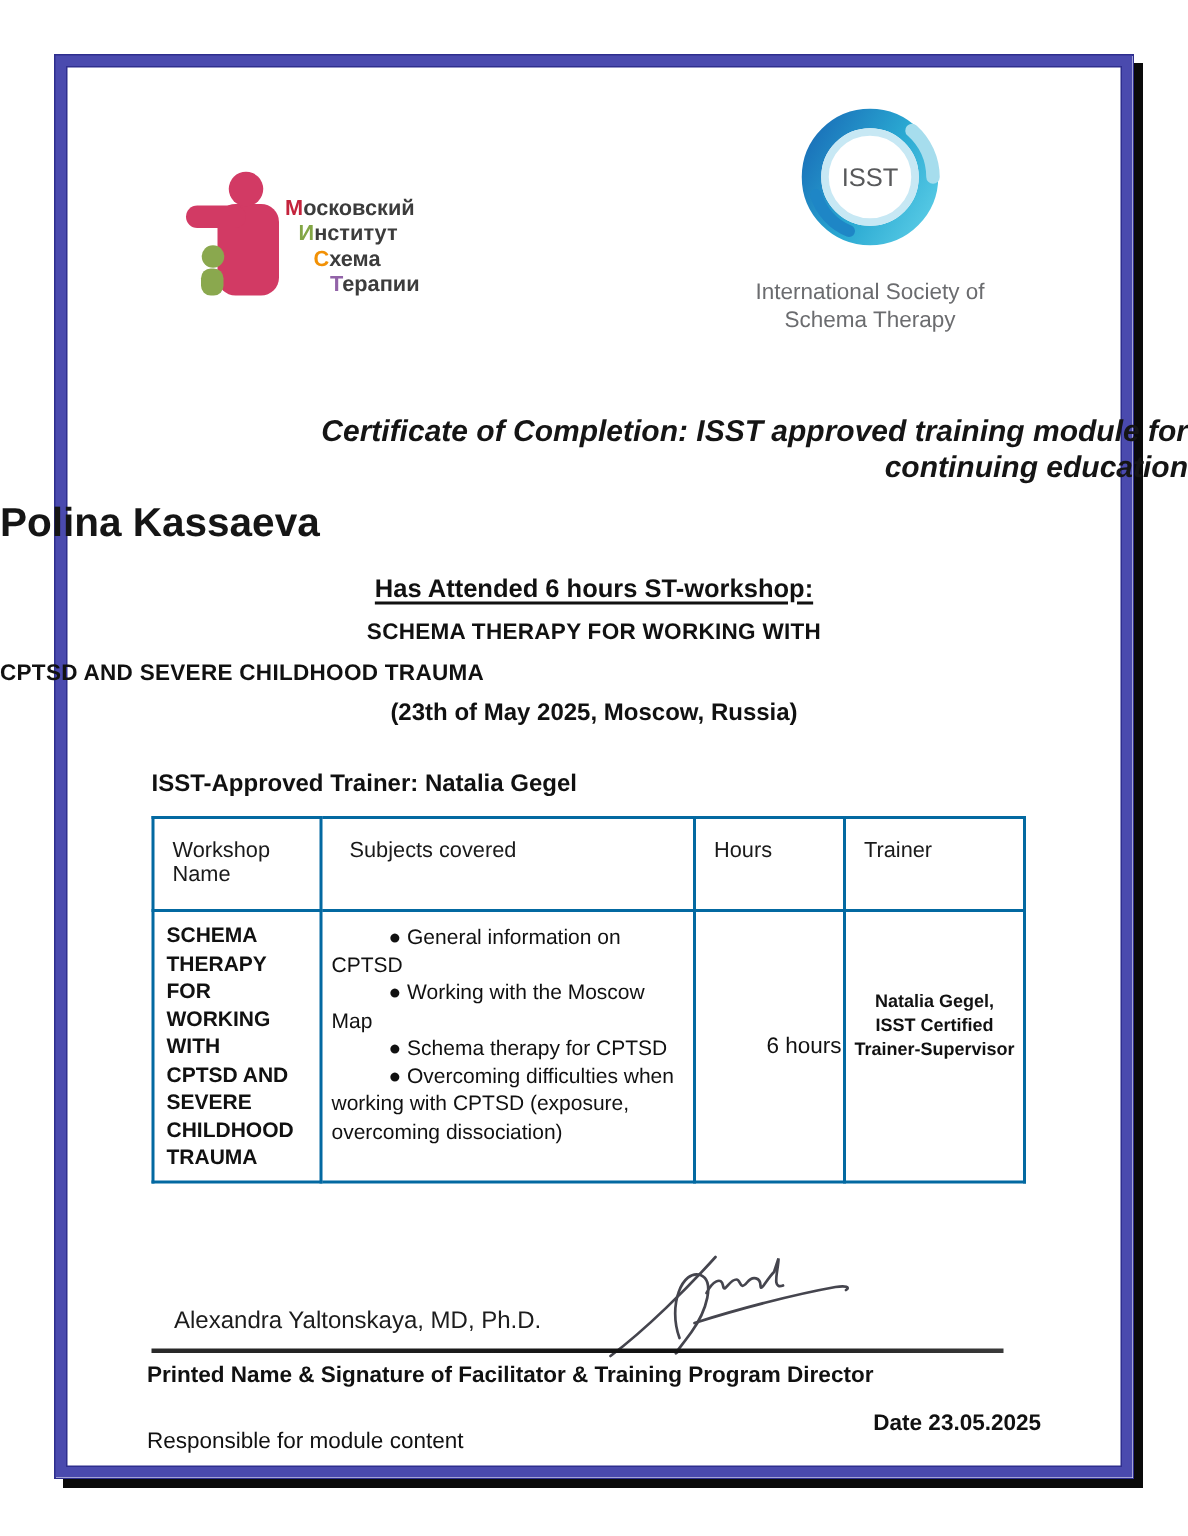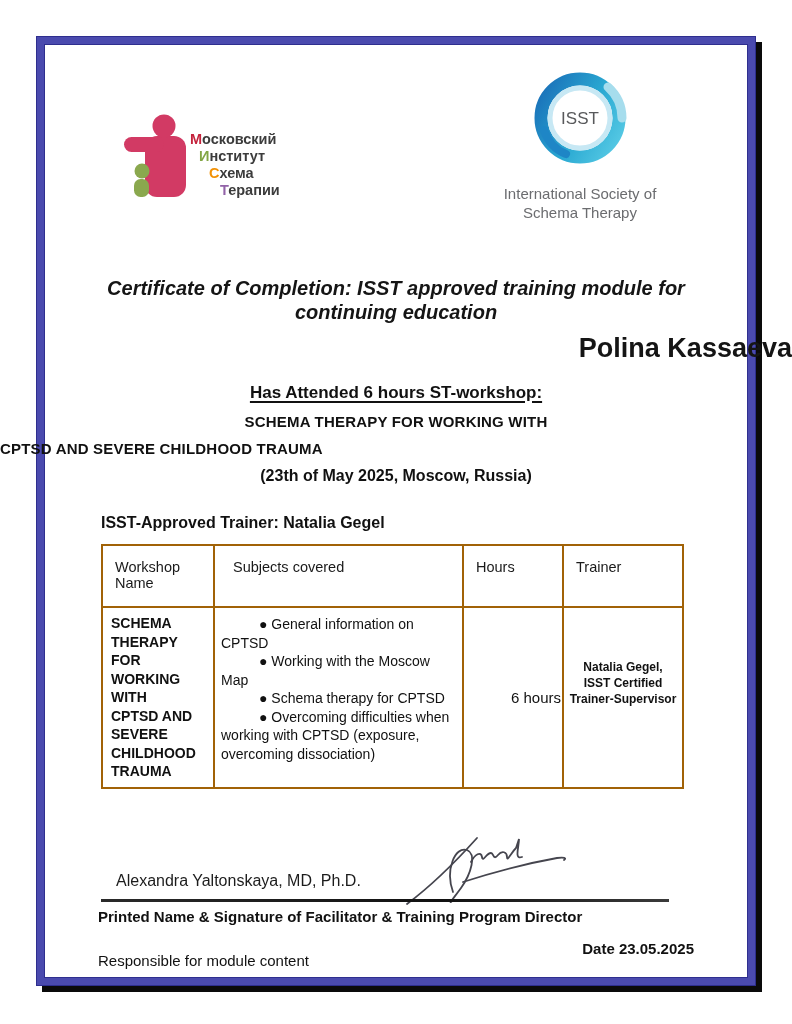--- a/index.html
+++ b/index.html
@@ -21,32 +21,32 @@
   .mist-words .w3{margin-left:19px;}
   .mist-words .w4{margin-left:30px;}
   .ini-m{color:#c4233c;}
   .ini-i{color:#83a645;}
   .ini-s{color:#f29105;}
   .ini-t{color:#9263a8;}
   
   .isst{left:460px;top:70px;width:240px;text-align:center;}
   .isst-caption{font-size:15px;line-height:19px;color:#6b6c6f;margin-top:10px;}
   
-  .title{left:0;right:0;top:276px;text-align:center;font-size:20px;line-height:24px;font-weight:bold;font-style:italic;color:#151515;}
+  .title{left:0;right:0;top:276px;text-align:right;font-size:20px;line-height:24px;font-weight:bold;font-style:italic;color:#151515;}
   .title .inner{display:inline-block;max-width:585px;}
-  .name{left:0;right:0;top:333px;text-align:right;font-size:27px;font-weight:bold;color:#151515;}
+  .name{left:0;right:0;top:333px;text-align:left;font-size:27px;font-weight:bold;color:#151515;}
   .attended{left:0;right:0;top:383px;text-align:center;font-size:17px;font-weight:bold;text-decoration:underline;text-decoration-thickness:2px;text-underline-offset:3px;}
   .ws-line1{left:0;right:0;top:413px;text-align:center;font-size:15px;font-weight:bold;letter-spacing:.2px;}
   .ws-line2{left:0;right:0;top:440px;text-align:left;font-size:15px;font-weight:bold;letter-spacing:.2px;}
   .ev-date{left:0;right:0;top:467px;text-align:center;font-size:16px;font-weight:bold;}
   .trainer-line{left:101px;top:514px;font-size:16px;font-weight:bold;}
   
   .wtable{left:101px;top:544px;}
   table{border-collapse:collapse;table-layout:fixed;width:581px;}
-  th,td{border:2px solid #a16207;box-sizing:border-box;}
+  th,td{border:2px solid #0369a1;box-sizing:border-box;}
   th{font-weight:normal;font-size:14.5px;text-align:left;vertical-align:top;padding:13px 8px 0 12px;height:62px;color:#1a1a1a;}
   th.h-subj{padding-left:18px;}
   td{height:181px;vertical-align:middle;}
   .c-wname{width:112px;}
   .c-subj{width:249px;}
   .c-hours{width:100px;}
   .c-trainer{width:120px;}
   td.b-wname{font-weight:bold;font-size:14px;line-height:18.5px;padding:6px 4px 6px 8px;white-space:pre-line;}
   td.b-subj{vertical-align:top;padding:7px 6px 0 6px;font-size:14px;line-height:18.5px;}
   td.b-subj p{margin:0;text-indent:38px;}

